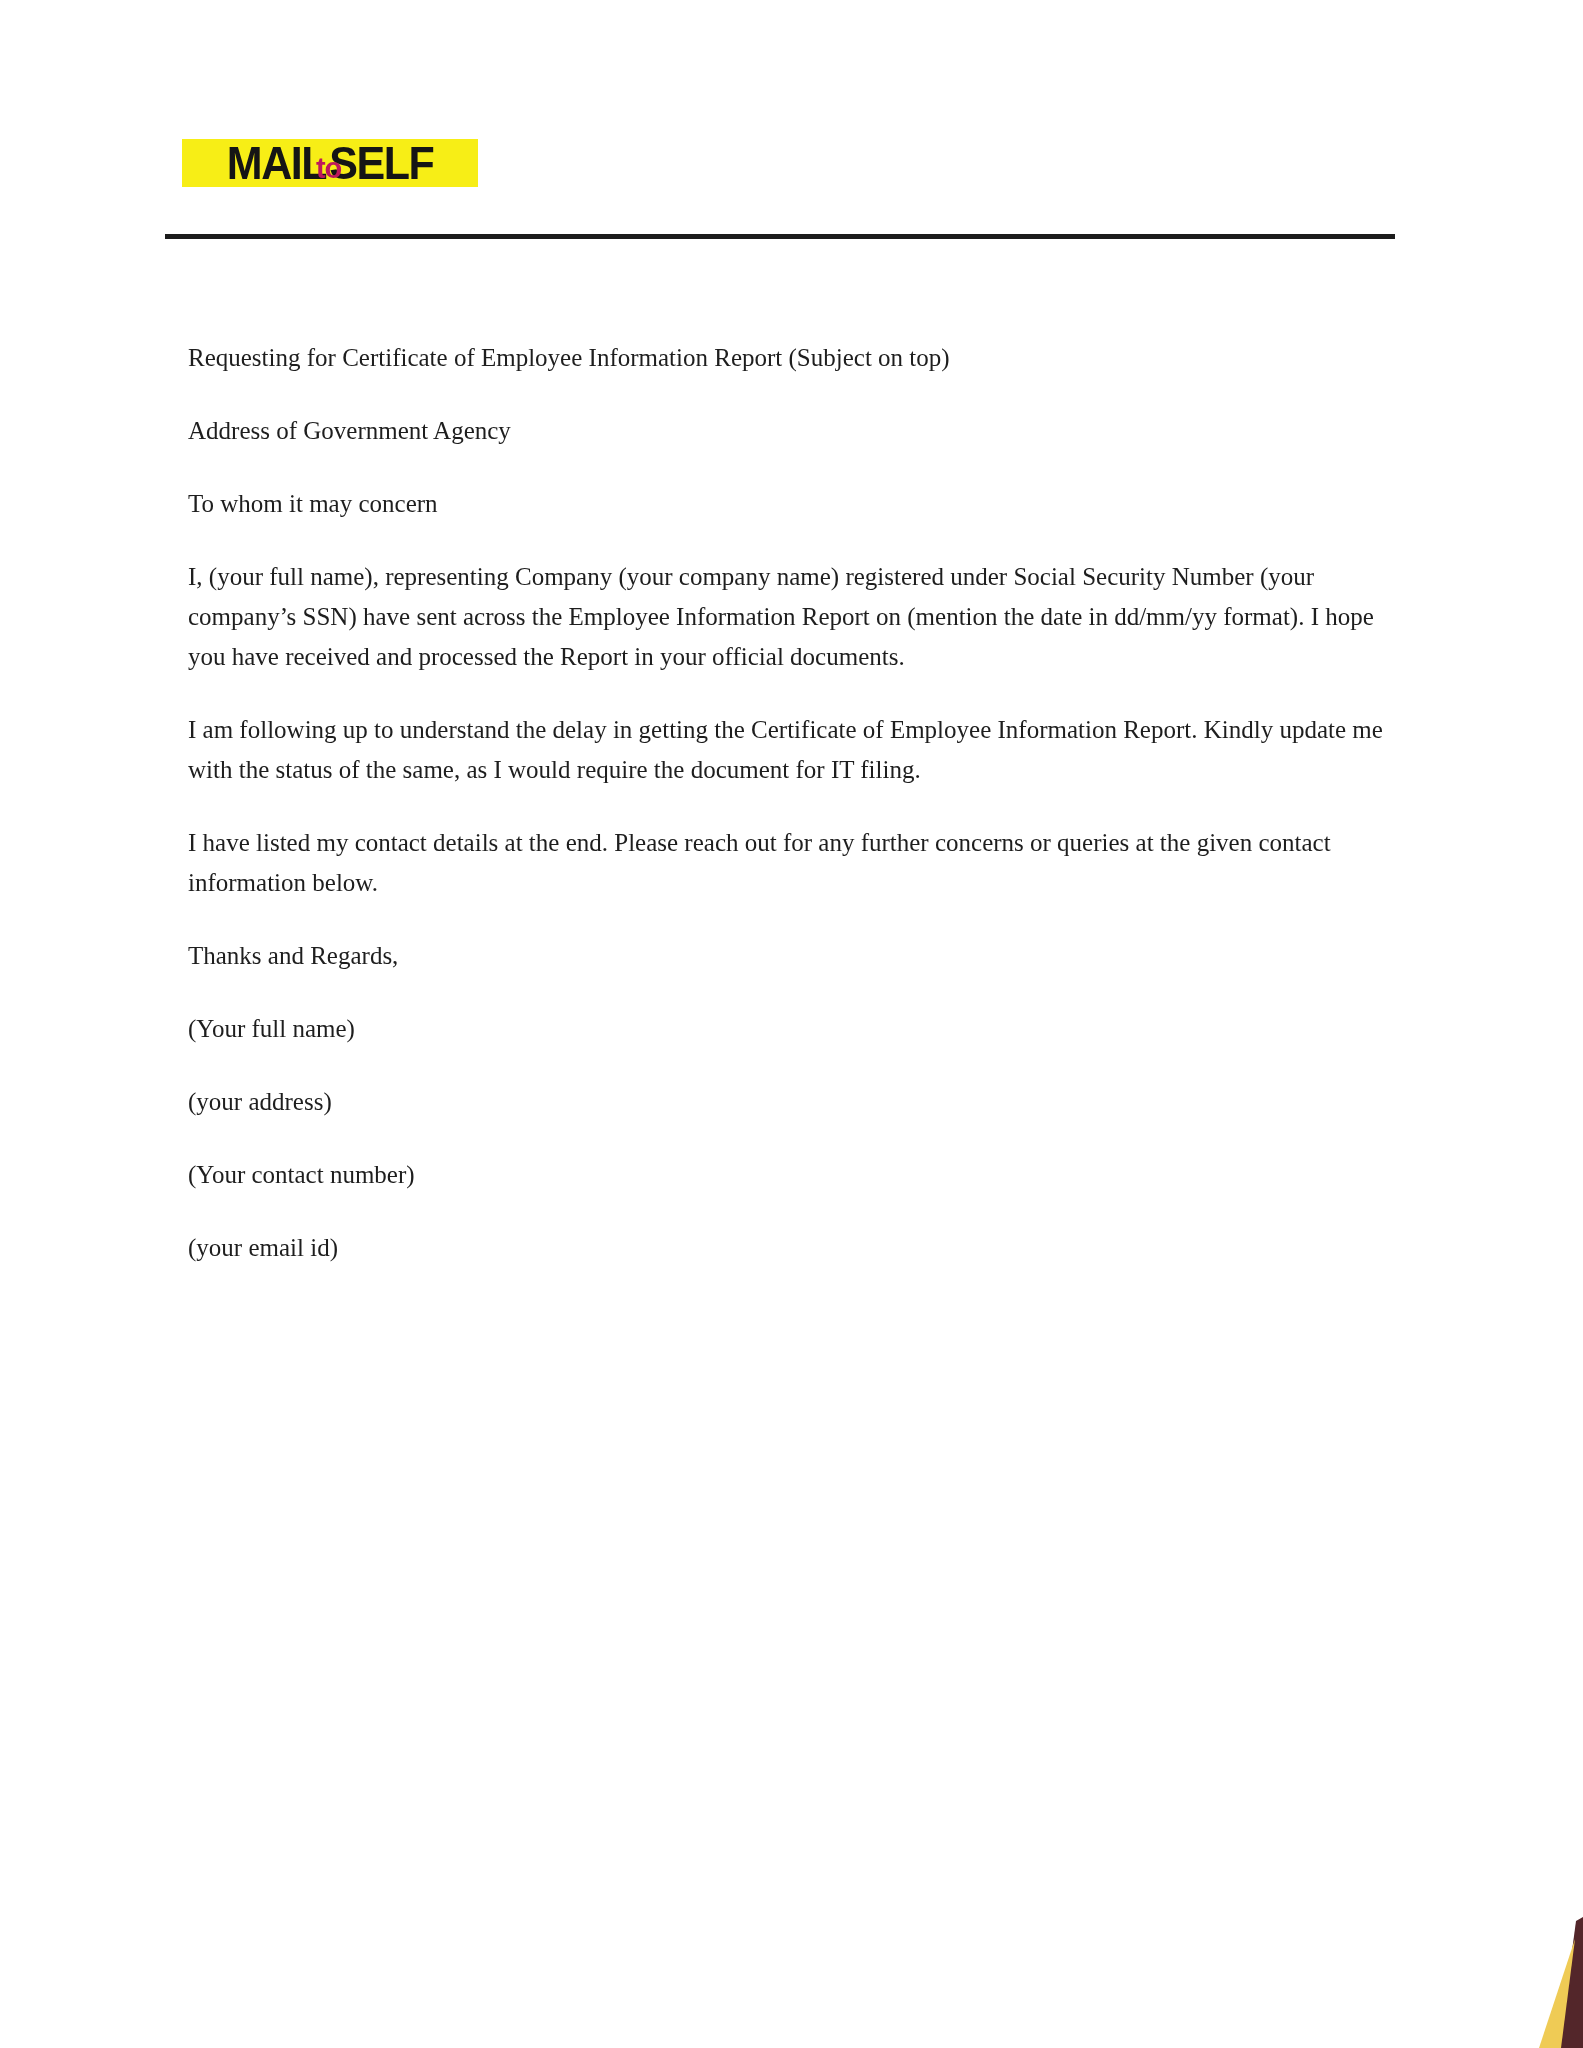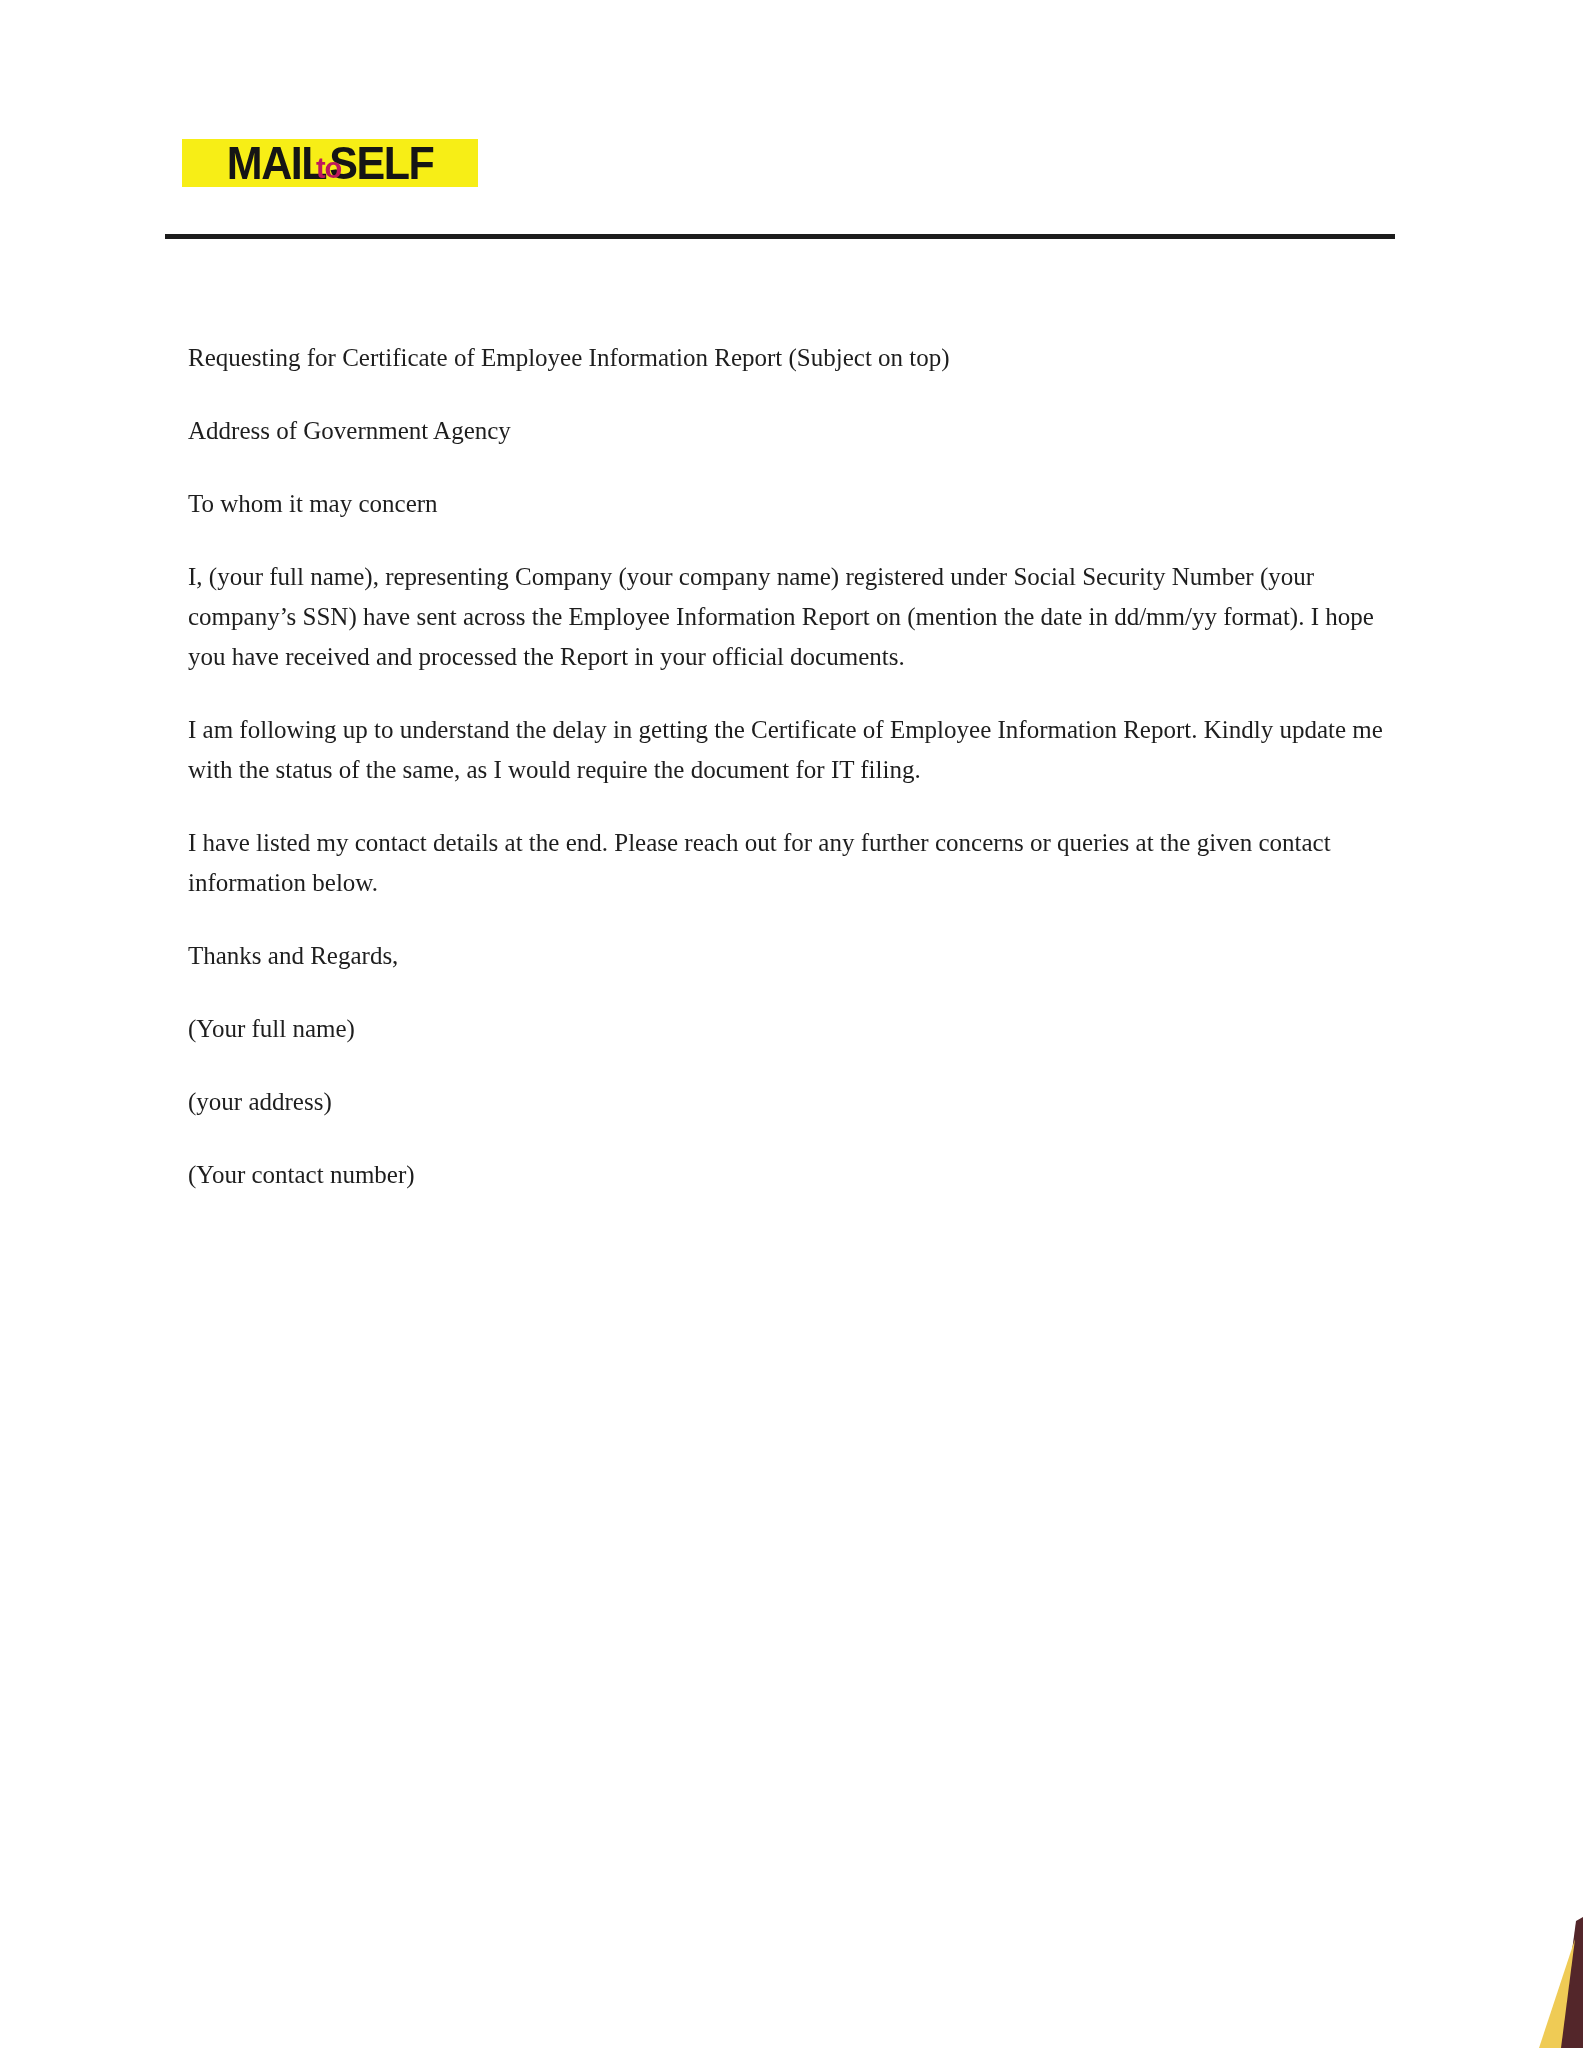--- a/index.html
+++ b/index.html
@@ -89,20 +89,21 @@
     <p>Requesting for Certificate of Employee Information Report (Subject on top)</p>
     <p>Address of Government Agency</p>
     <p>To whom it may concern</p>
     <p>I, (your full name), representing Company (your company name) registered under Social Security Number (your company’s SSN) have sent across the Employee Information Report on (mention the date in dd/mm/yy format). I hope you have received and processed the Report in your official documents.</p>
     <p>I am following up to understand the delay in getting the Certificate of Employee Information Report. Kindly update me with the status of the same, as I would require the document for IT filing.</p>
     <p>I have listed my contact details at the end. Please reach out for any further concerns or queries at the given contact information below.</p>
     <p>Thanks and Regards,</p>
     <p>(Your full name)</p>
     <p>(your address)</p>
     <p>(Your contact number)</p>
+    <p>(your email id)</p>
   </div>
 
   <svg class="corner-decor" viewBox="0 0 60 135">
     <polygon id="corner-maroon" points="53,8 60,4 60,135 36,135" fill="#53262A"></polygon>
     <polygon id="corner-yellow" points="52,26 38,135 16,135" fill="#EFCB55"></polygon>
   </svg>
 
 </div>
 
 </body></html>

